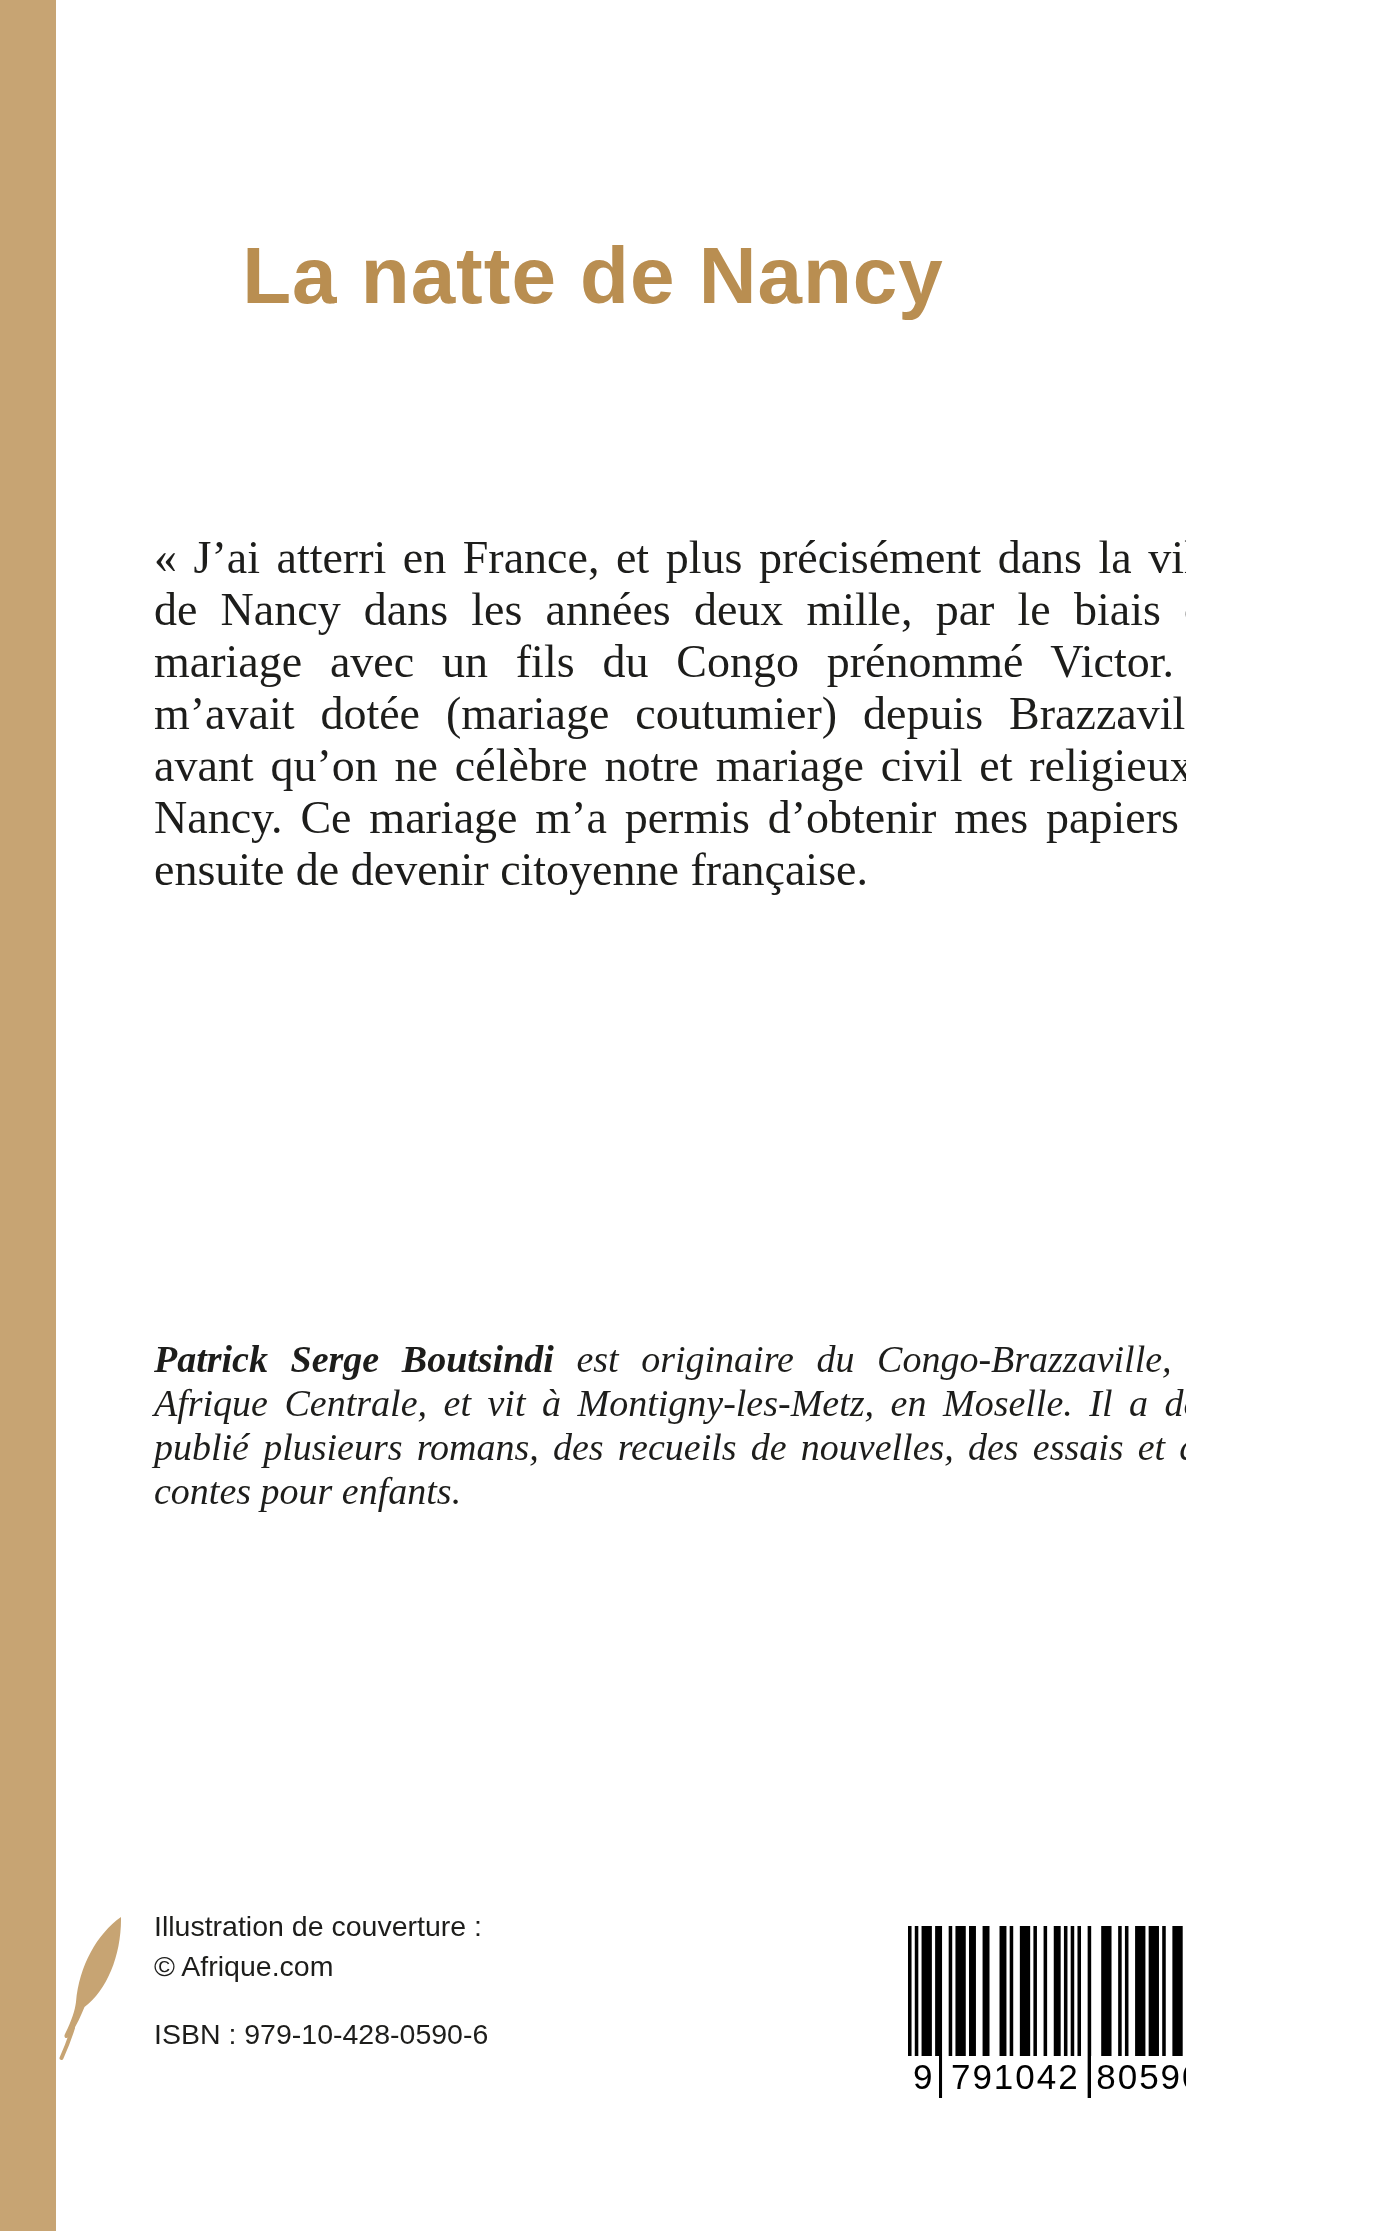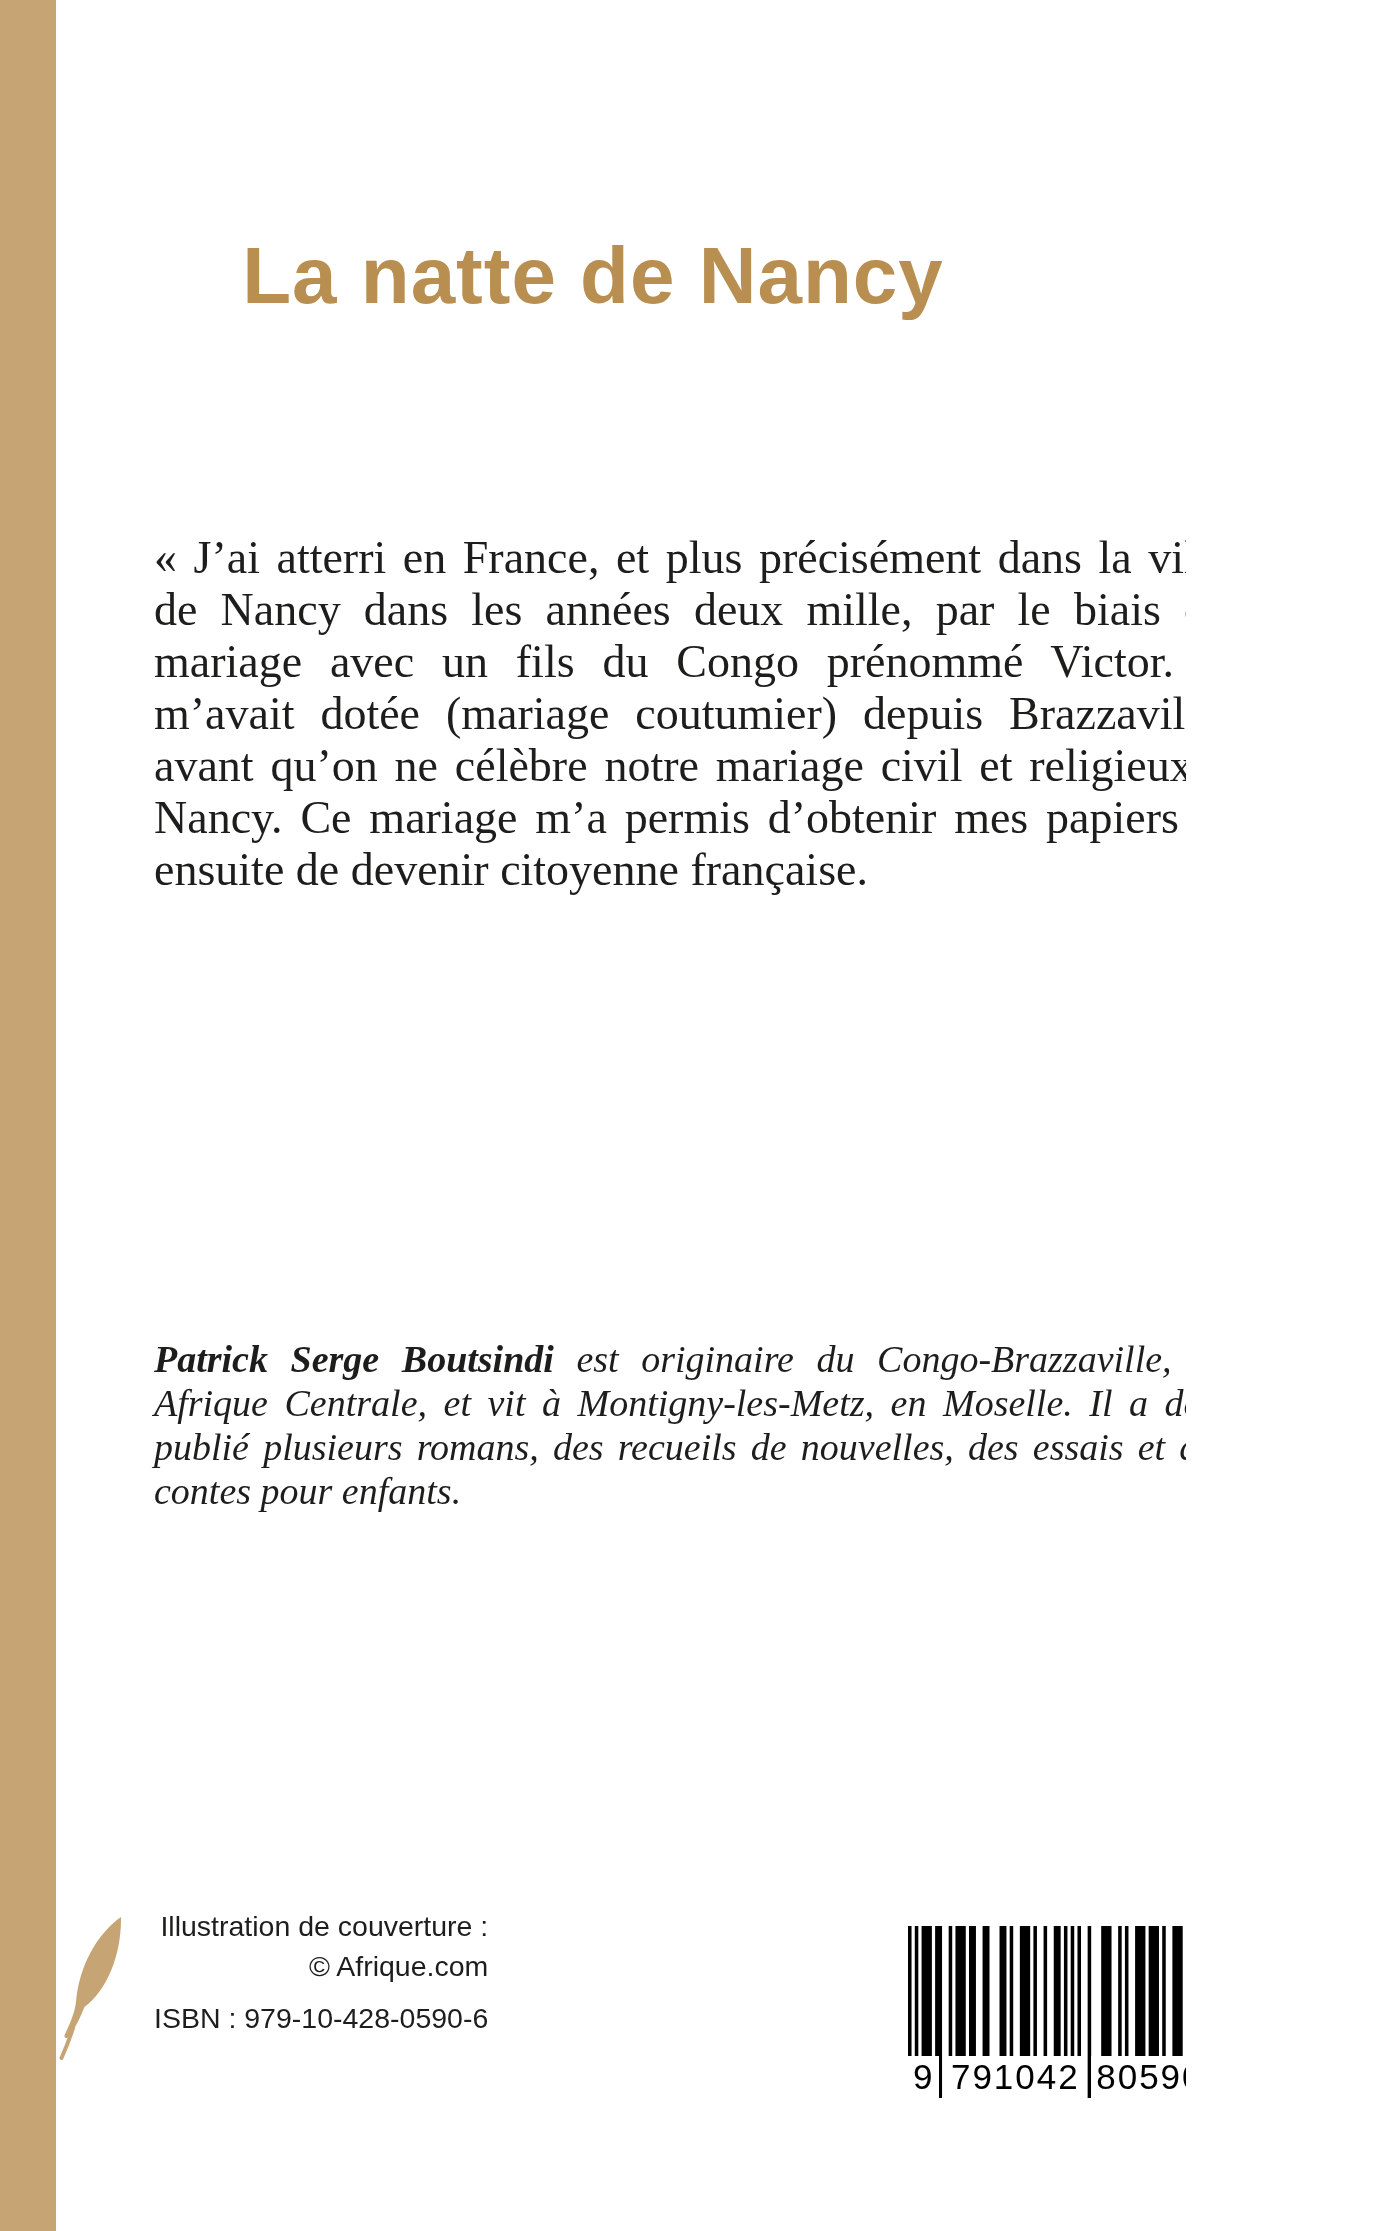--- a/index.html
+++ b/index.html
@@ -44,22 +44,22 @@
   .feather{
     position:absolute;left:58px;top:1912px;
     width:82px;height:152px;
   }
   .credits{
     position:absolute;left:154px;top:1906px;
     font-family:"Liberation Sans",sans-serif;
     font-size:28.5px;
     line-height:40px;
   }
-  .credits p{margin:0;text-align:right;}
-  .credits .isbn{margin-top:12px;}
+  .credits p{margin:0;}
+  .credits .isbn{margin-top:28px;}
   .credits .price{margin-top:18px;font-size:34px;}
   .barcode{
     position:absolute;left:908px;top:1926px;
     width:322px;height:172px;
   }
   .barcode svg{display:block;width:100%;height:100%;}
   .barcode-number{
     position:absolute;left:0;right:0;bottom:0;
     display:flex;
     justify-content:space-between;

